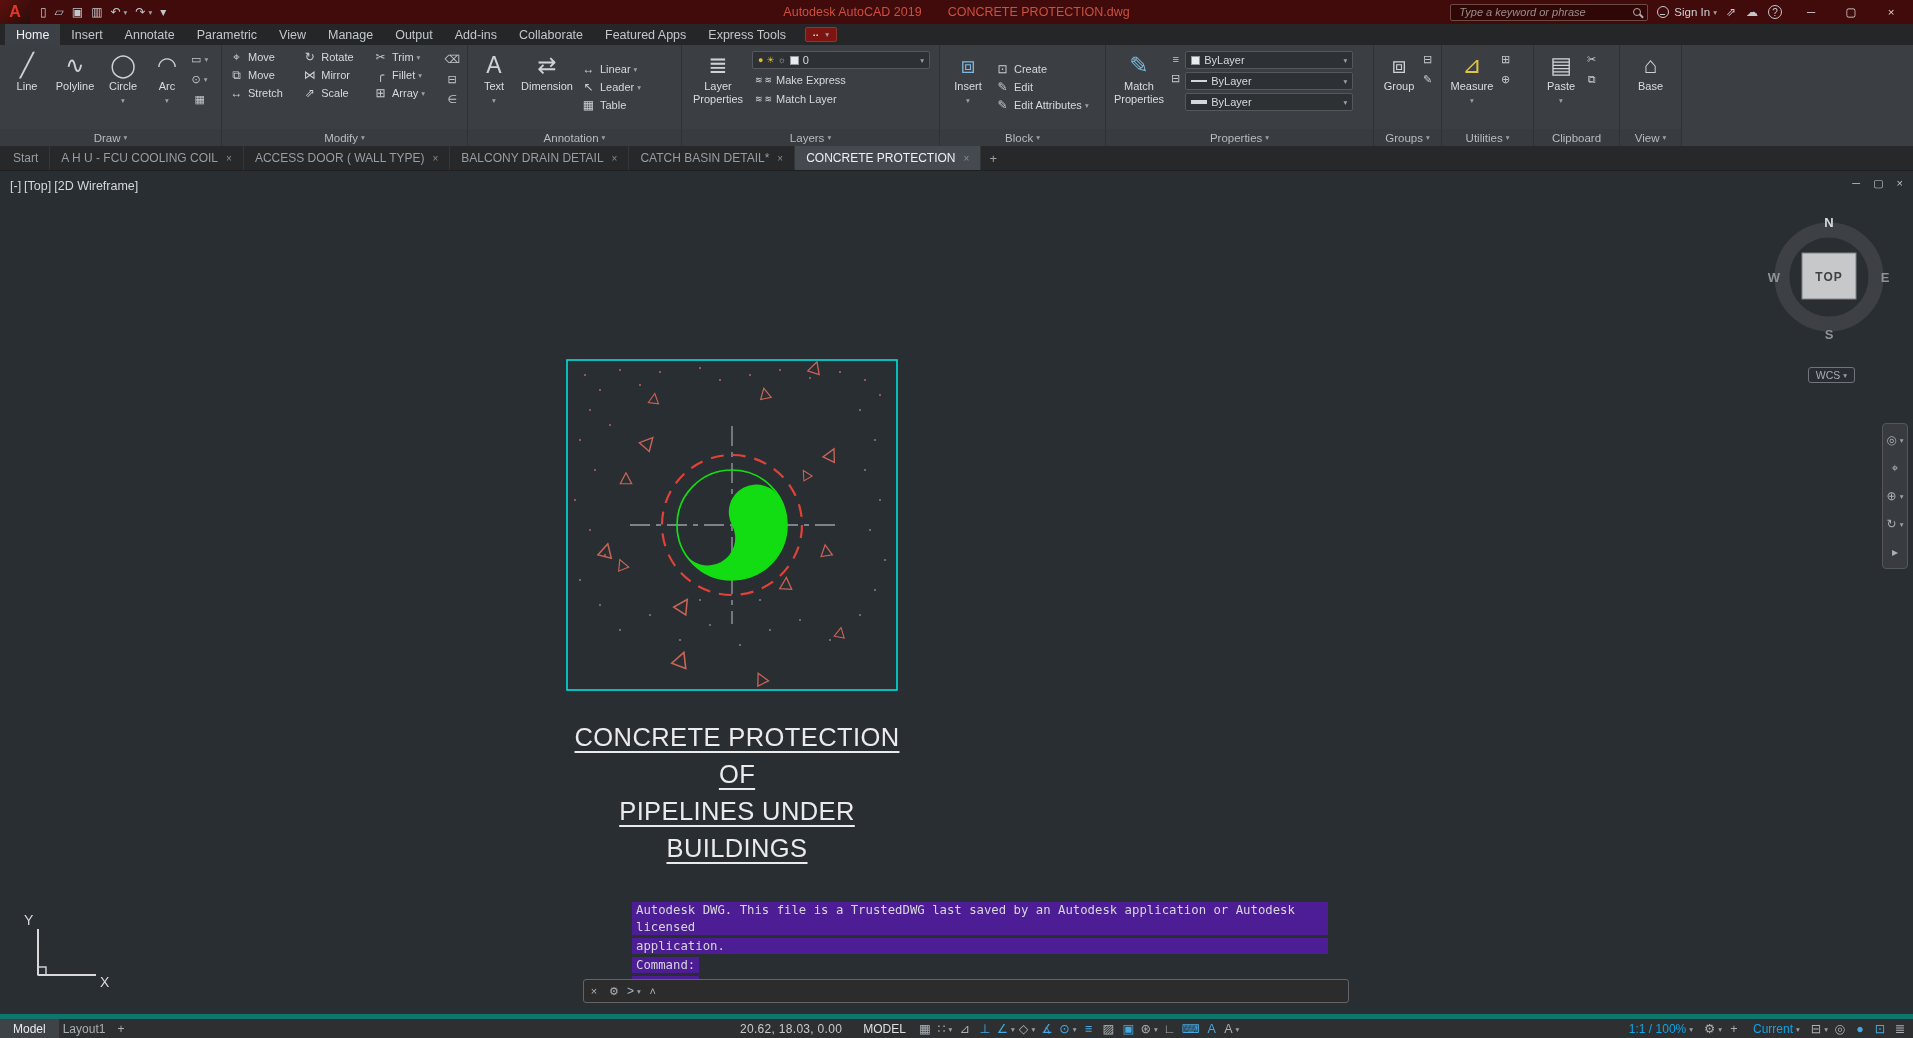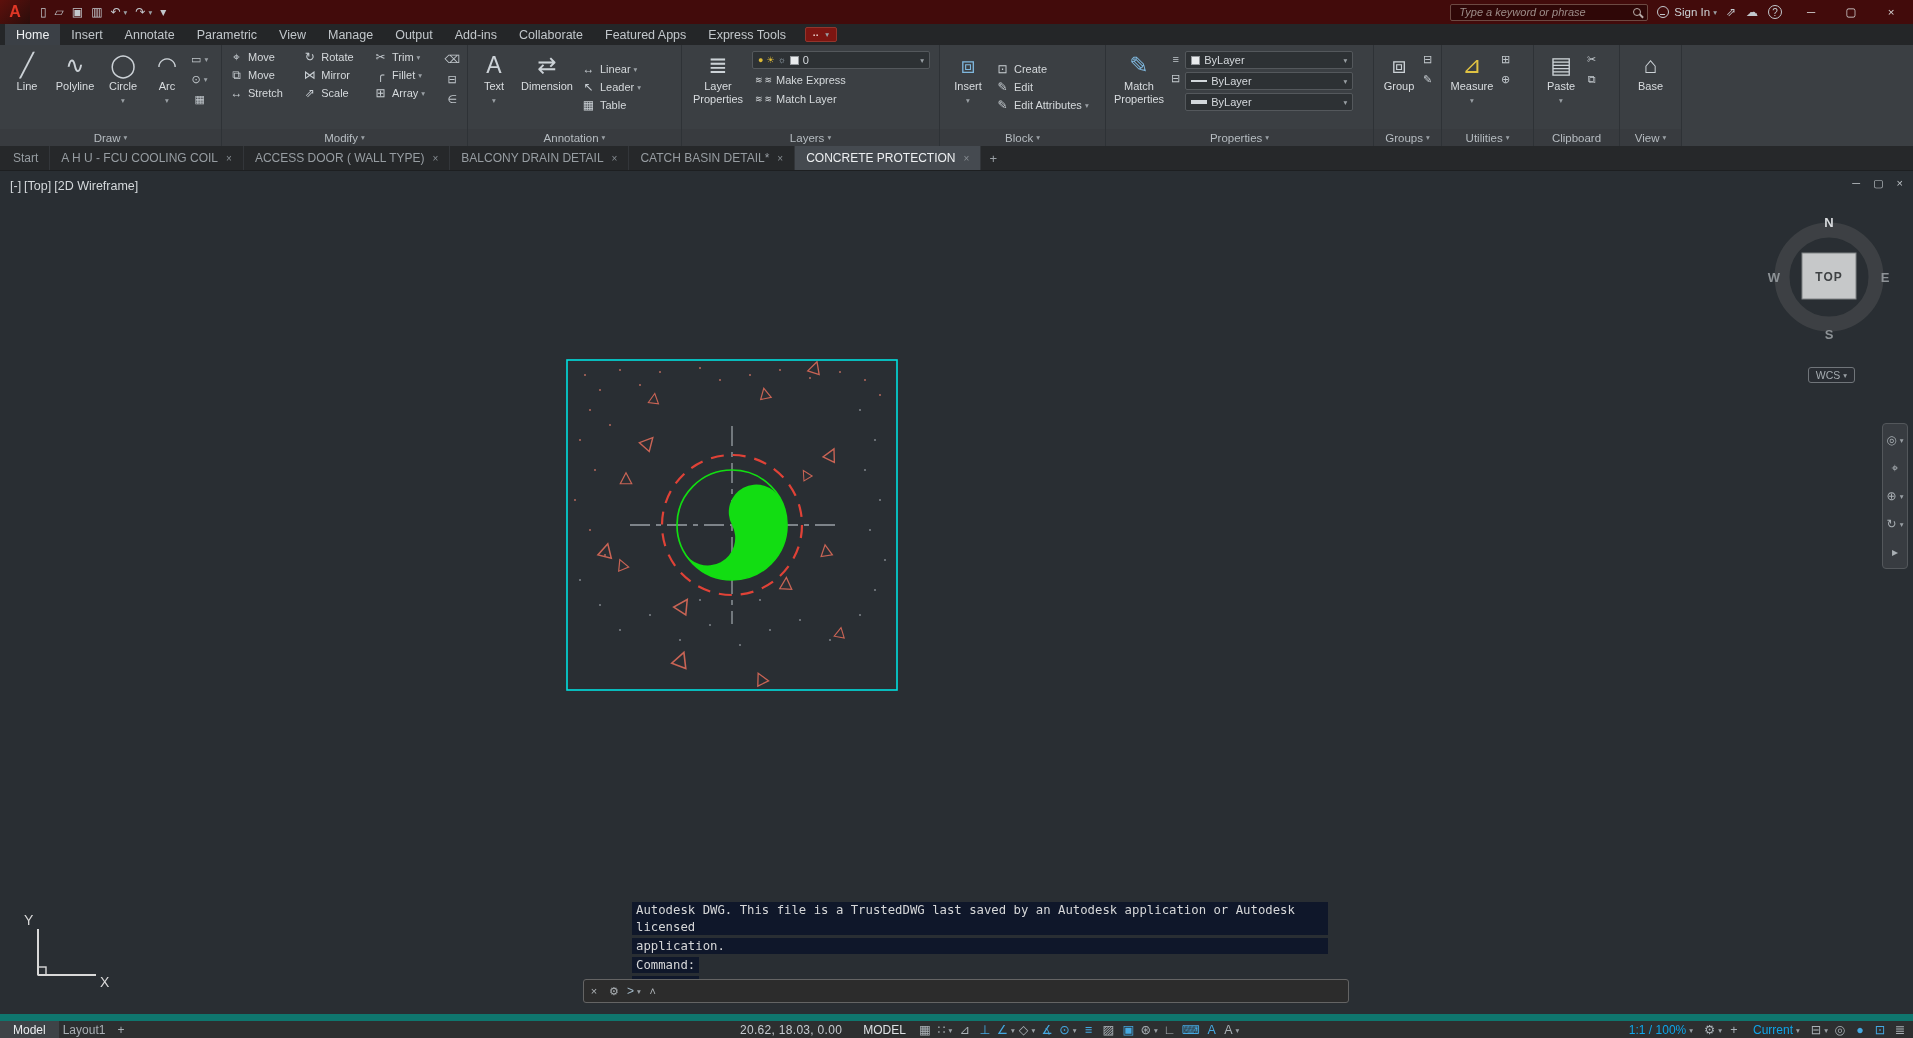--- a/index.html
+++ b/index.html
@@ -75,32 +75,32 @@
   #vp-winbtns{position:absolute;top:6px;right:10px;display:flex;gap:13px;color:#bfc4c8;font-size:11px;z-index:5;}
   #viewcube{position:absolute;top:26px;right:14px;z-index:5;}
   #wcs{position:absolute;top:196px;right:58px;border:1px solid #70757a;border-radius:3px;padding:1px 7px;font-size:10.5px;color:#a6acb1;background:rgba(41,46,51,.55);display:flex;align-items:center;z-index:5;}
   #navbar{position:absolute;top:252px;right:5px;width:26px;padding:9px 0;background:rgba(62,66,70,.72);border:1px solid #53575b;border-radius:4px;display:flex;flex-direction:column;align-items:center;gap:14px;z-index:5;}
   .nav-ic{color:#a9afb4;font-size:12px;}
   #caption{position:absolute;left:558px;top:548px;width:358px;text-align:center;color:#ebebeb;font-size:25.5px;line-height:37px;letter-spacing:.4px;z-index:4;}
   #caption .cap{text-decoration:underline;text-underline-offset:5px;}
 
   
   #cmd-hist{position:absolute;left:632px;top:731px;width:700px;font-family:"DejaVu Sans Mono",monospace;font-size:12.3px;color:#d6d7d8;line-height:16.5px;z-index:6;}
-  .hline{display:inline-block;background:#0f172a;padding:0 4px;margin-bottom:2.5px;}
+  .hline{display:inline-block;background:#4c1d95;padding:0 4px;margin-bottom:2.5px;}
   .hline.w{display:block;width:696px;}
   #cmd-bar{position:absolute;left:583px;top:808px;width:766px;height:24px;background:#2c2c2c;border:1px solid #646464;border-radius:3px;display:flex;align-items:center;color:#b9bec2;z-index:6;}
   .cmd-ic{width:20px;text-align:center;font-size:11px;color:#aeb3b7;}
   #cmd-prompt{display:flex;align-items:center;margin-left:3px;font-size:12px;color:#a3bac9;}
   #cmd-input{flex:1;background:transparent;border:none;outline:none;font-style:italic;font-size:12.5px;color:#cfd3d6;padding-left:7px;font-family:"Liberation Sans",sans-serif;min-width:0;}
   #cmd-input::placeholder{color:#969b9f;font-style:italic;}
   #cmd-collapse{width:24px;text-align:center;color:#aeb3b7;font-size:11px;}
   #ucs{position:absolute;left:12px;top:736px;z-index:4;}
 
   
-  #statusbar{position:absolute;left:0;right:0;bottom:0;height:24px;background:#2d2f30;border-top:7px solid #0f766e;font-size:12px;color:#b9bfc4;z-index:50;}
+  #statusbar{position:absolute;left:0;right:0;bottom:0;height:24px;background:#2d2f30;border-top:5px solid #0f766e;font-size:12px;color:#b9bfc4;z-index:50;}
   #sb-left{position:absolute;left:0;top:0;bottom:0;display:flex;align-items:stretch;}
   #model-tab{display:flex;align-items:center;padding:0 13px;background:#3e4347;color:#e9ecee;}
   #layout-tab{display:flex;align-items:center;padding:0 4px;color:#a9afb4;}
   #newlayout{display:flex;align-items:center;padding:0 8px;color:#a9afb4;}
   #sb-mid{position:absolute;left:728px;top:0;bottom:0;display:flex;align-items:center;}
   #coords{padding:0 12px;color:#c6cbd0;letter-spacing:.3px;}
   #space-btn{padding:0 9px;color:#dde1e4;}
   .tgbox{display:flex;align-items:center;}
   .tg{min-width:20px;text-align:center;padding:0 2px;font-size:12.5px;color:#a9b0b5;cursor:default;}
   .tg.on{color:#45a8e0;}
@@ -116,20 +116,23 @@
     <div id="acad-logo" data-name="autocad-logo-icon">A</div>
     <div class="qatbox" id="qat-box" data-name="quick-access-toolbar">
         <span class="qat-ic" data-name="new-file-icon">▯</span>
         <span class="qat-ic" data-name="open-file-icon">▱</span>
         <span class="qat-ic" data-name="save-icon">▣</span>
         <span class="qat-ic" data-name="plot-icon">▥</span>
         <span class="qat-ic dd" data-name="undo-icon">↶</span>
         <span class="qat-ic dd" data-name="redo-icon">↷</span>
         <span class="qat-ic" data-name="qat-customize-icon">▾</span>
       </div>
+    <div id="title-center" data-name="window-title">
+      <span data-name="app-title">Autodesk AutoCAD 2019</span><span class="doc" data-name="document-title">CONCRETE PROTECTION.dwg</span>
+    </div>
     <div id="title-right" data-name="title-bar-right">
       <div id="search-box" data-name="help-search-field">
         <input id="search-input" data-name="search-input" placeholder="Type a keyword or phrase" style="">
         <span class="mag" data-name="search-icon"></span>
       </div>
       <div id="signin" data-name="sign-in-button">
         <span class="person" data-name="user-icon"></span>
         <span class="dd" data-name="sign-in-label">Sign In</span>
       </div>
       <div class="acctbox" id="acct-box" data-name="account-icons">
@@ -551,20 +554,24 @@
           <circle cx="870" cy="359" r="1"></circle>
           <circle cx="880" cy="329" r="1"></circle>
         <circle cx="865" cy="299" r="1"></circle>
           <circle cx="875" cy="269" r="1"></circle>
           <circle cx="860" cy="239" r="1"></circle>
         <circle cx="700" cy="429" r="1"></circle>
           <circle cx="760" cy="429" r="1"></circle>
       </g>
     </svg>
 
+    <div id="caption" data-name="drawing-caption">
+      <div><span class="cap" data-name="caption-line-1">CONCRETE PROTECTION OF</span></div>
+      <div><span class="cap" data-name="caption-line-2">PIPELINES UNDER BUILDINGS</span></div>
+    </div>
 
     <div id="cmd-hist" data-name="command-history">
       <span class="hline w" data-name="command-history-line">Autodesk DWG.  This file is a TrustedDWG last saved by an Autodesk application or Autodesk licensed</span>
       <span class="hline w" data-name="command-history-line">application.</span>
       <span class="hline" data-name="command-history-line">Command:</span><br>
       <span class="hline" data-name="command-history-line">Command:</span>
     </div>
 
     <div id="cmd-bar" data-name="command-line-bar">
       <span class="cmd-ic" data-name="command-close-icon">×</span>

